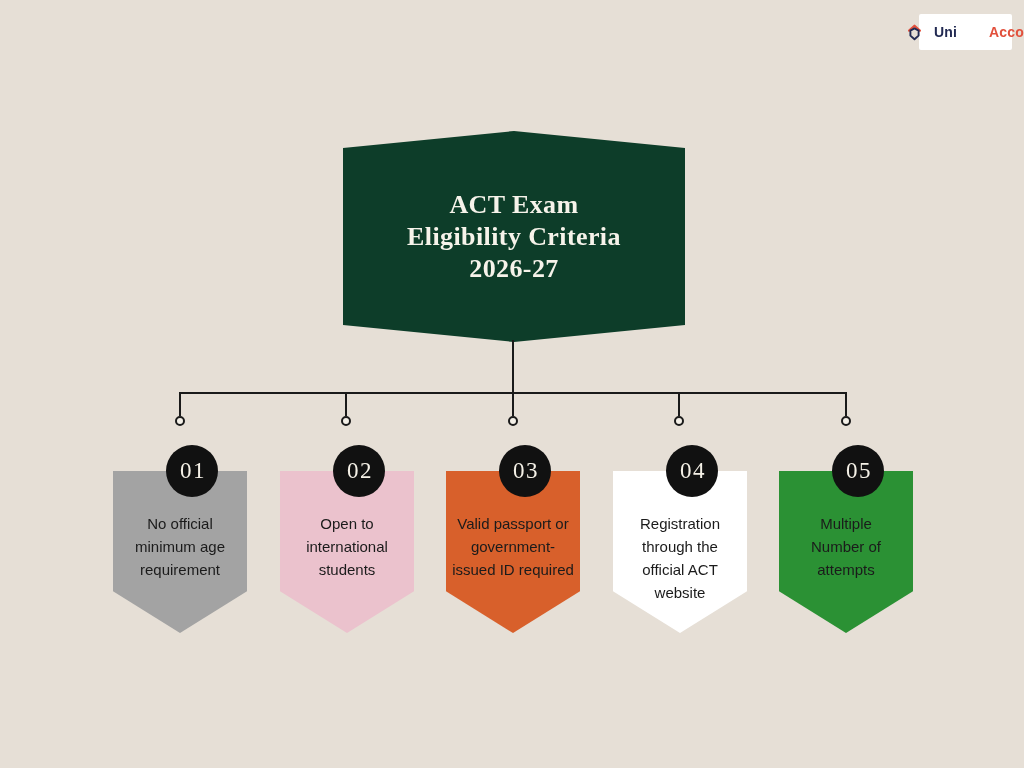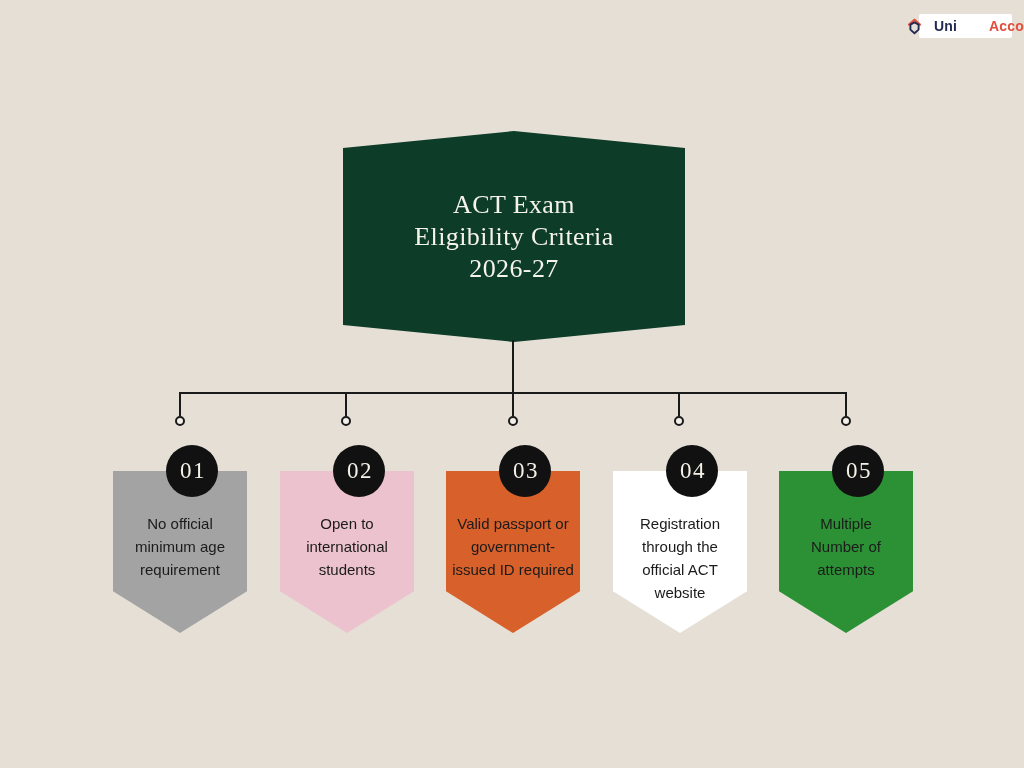--- a/index.html
+++ b/index.html
@@ -9,21 +9,21 @@
   .stage {
     position: relative;
     width: 1024px; height: 768px;
     background: #e6dfd6;
     overflow: hidden;
   }
 
   
   .logo-badge {
     position: absolute; left: 919px; top: 14px;
-    width: 93px; height: 24px;
+    width: 93px; height: 36px;
     background: #ffffff;
     border-radius: 2px;
     display: flex; align-items: center; justify-content: center;
     gap: 12px;
   }
   .logo-badge .logo-text {
     font-size: 14px; font-weight: bold; letter-spacing: 0.2px;
     display: flex;
   }
 
@@ -32,20 +32,21 @@
     position: absolute; left: 343px; top: 131px;
     width: 342px; height: 211px;
     clip-path: polygon(0 8%, 50% 0, 100% 8%, 100% 92%, 50% 100%, 0 92%);
     display: flex; align-items: center; justify-content: center;
   }
   .banner-title {
     text-align: center;
     font-family: "Liberation Serif", serif;
     font-size: 26px; line-height: 32px; letter-spacing: 0.4px;
     color: #f6f3ea;
+    font-weight: bold;
   }
   .banner-title span { display: block; }
 
   
   .line { position: absolute; background: #1a1a1a; }
   .v-main { left: 512px; top: 340px; width: 2px; height: 54px; }
   .h-line { left: 179px; top: 392px; width: 668px; height: 2px; }
   .stub   { top: 394px; width: 2px; height: 22px; }
   .stub.s1 { left: 179px; } .stub.s2 { left: 345px; } .stub.s3 { left: 512px; }
   .stub.s4 { left: 678px; } .stub.s5 { left: 845px; }

